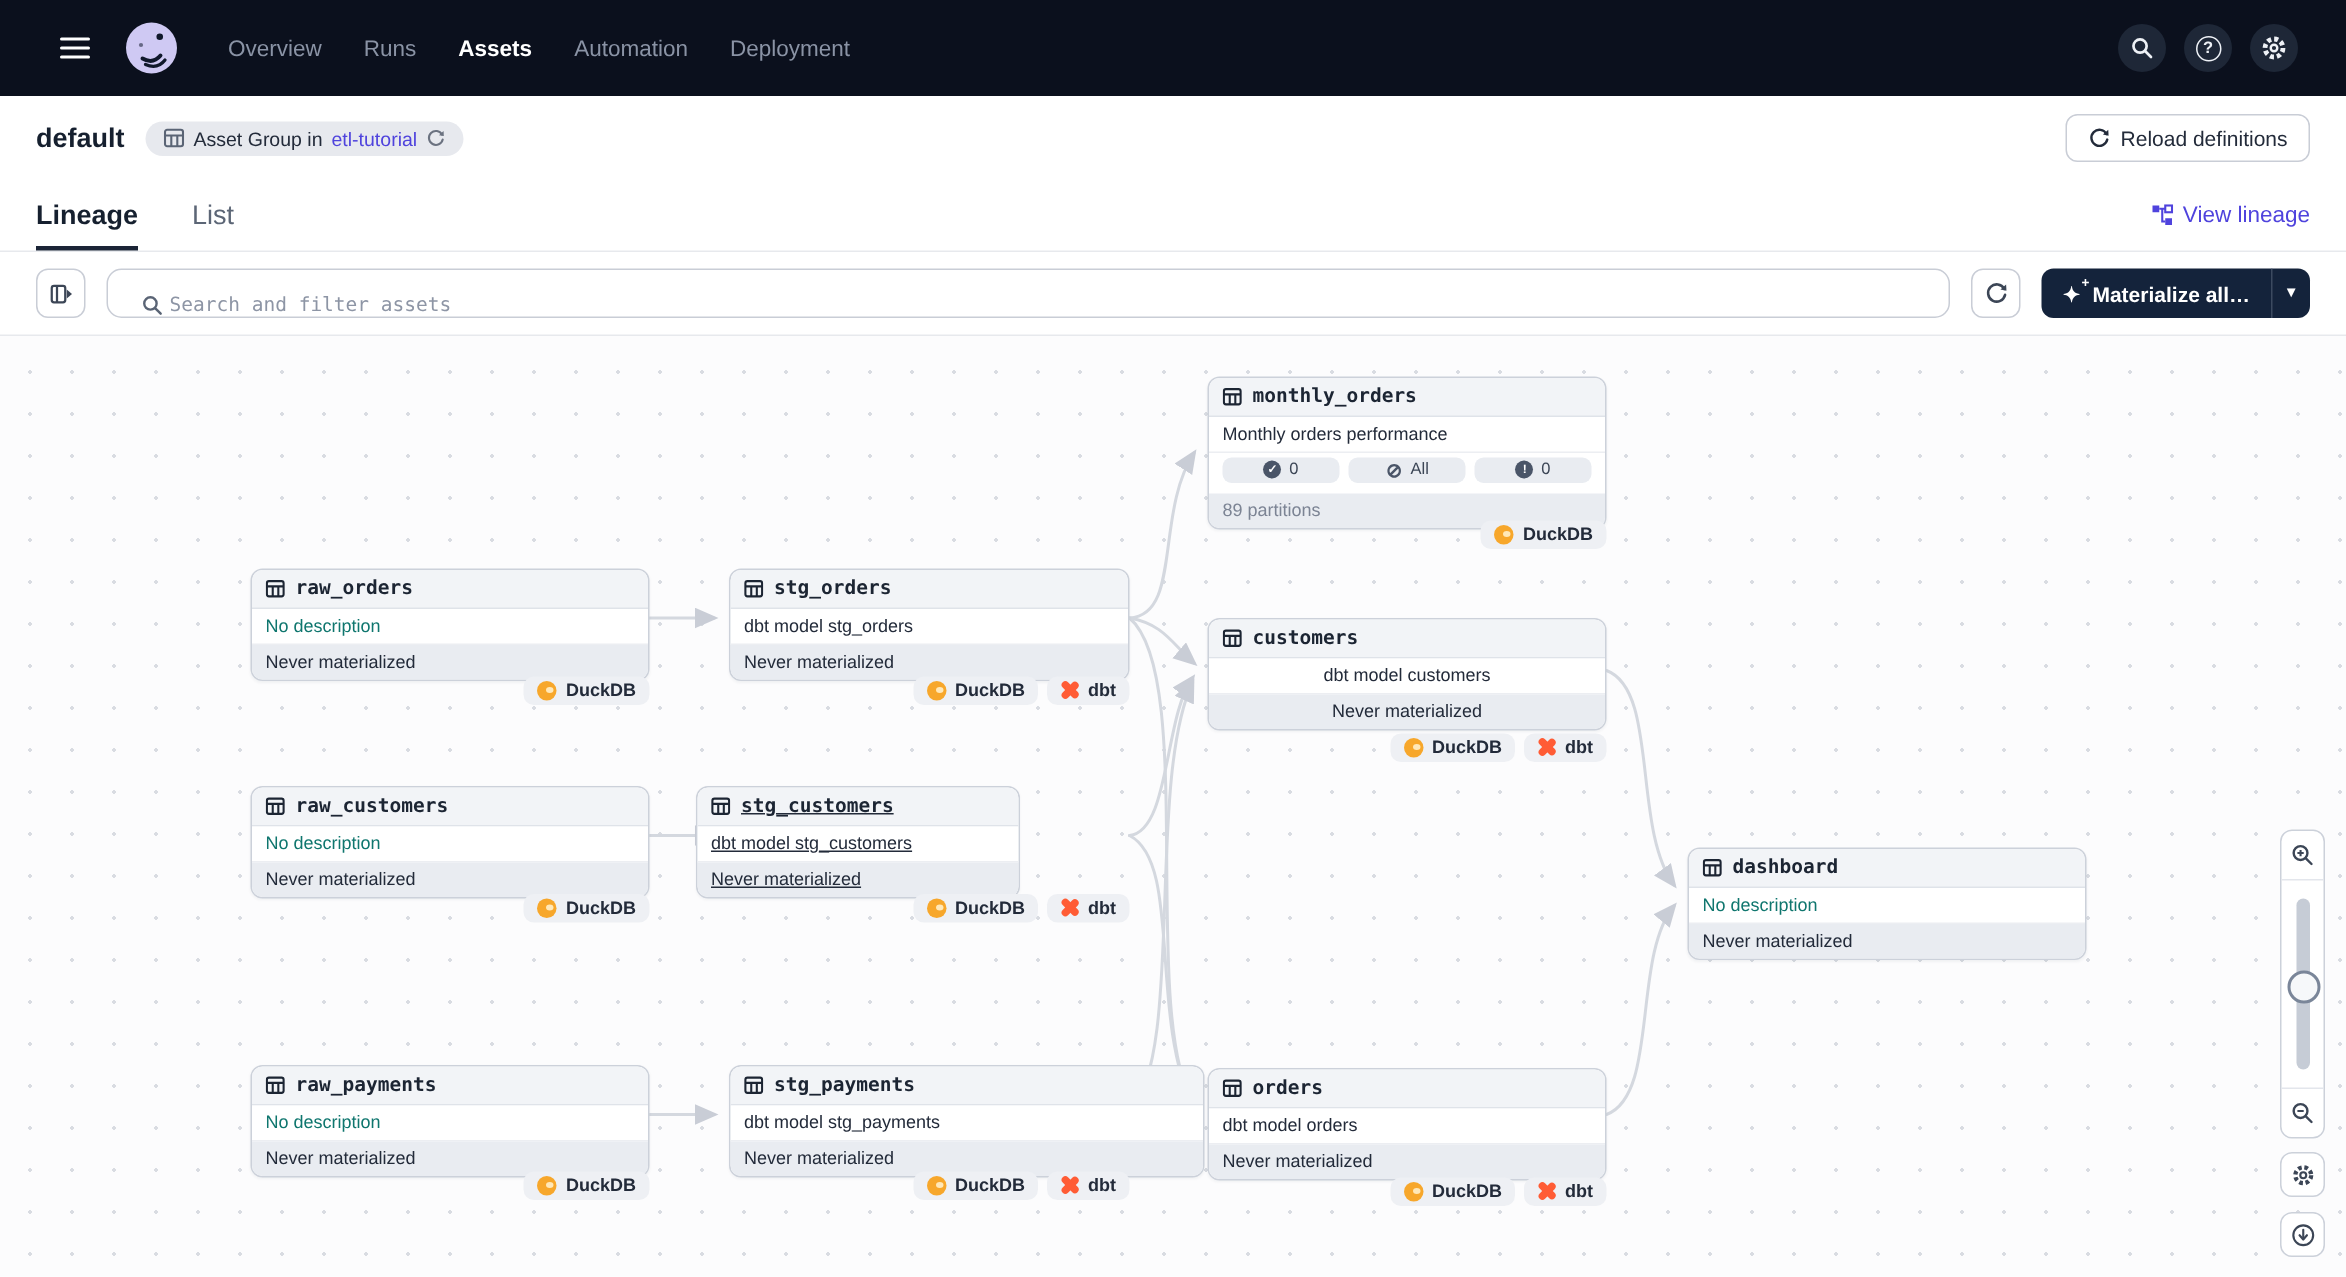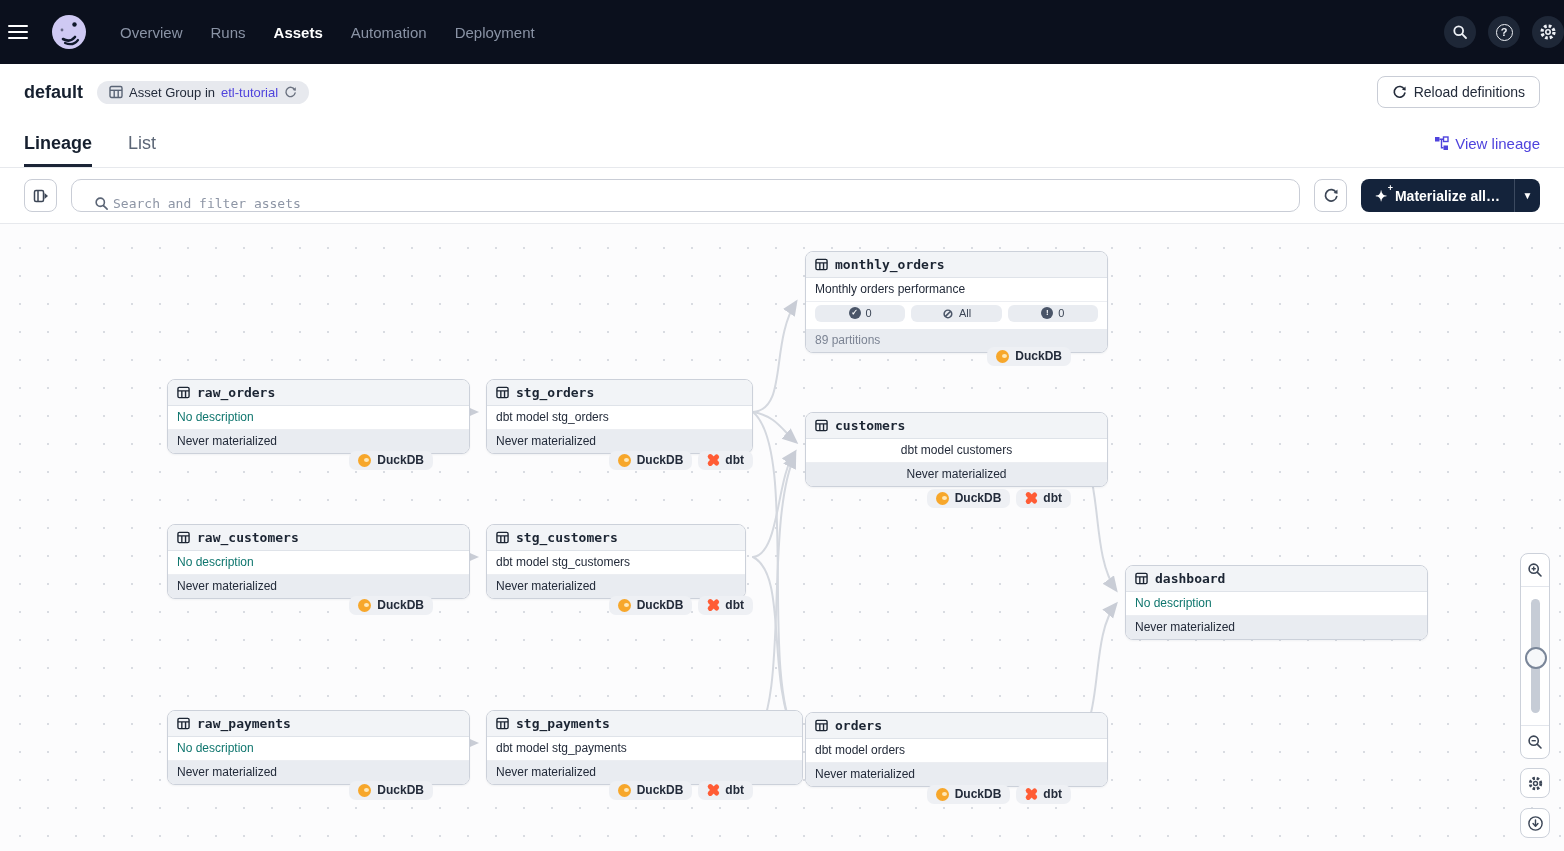--- a/index.html
+++ b/index.html
@@ -1,20 +1,20 @@
 <!DOCTYPE html>
 <html><head>
 <meta charset="utf-8">
 <style>
   * { margin:0; padding:0; box-sizing:border-box; }
   html,body { width:1564px; height:851px; overflow:hidden; }
   body { font-family:"Liberation Sans", sans-serif; background:#fff; position:relative; color:#232b3a; }
 
   
-  .topnav { height:64px; background:#0b101d; display:flex; align-items:center; padding:0 0; gap:8px; }
+  .topnav { height:64px; background:#0b101d; display:flex; align-items:center; padding:0 32px; gap:8px; }
   .hamburger { width:36px; height:36px; display:flex; flex-direction:column; justify-content:center; gap:4px; cursor:pointer; padding:0 8px; }
   .hamburger span { display:block; height:2px; background:#fff; border-radius:2px; }
   .logo { width:38px; height:38px; margin:0 12px 0 6px; }
   .navitems { display:flex; gap:28px; margin-left:12px; }
   .navitem { font-size:15px; color:#8a93a5; cursor:pointer; }
   .navitem.active { color:#fff; font-weight:bold; }
   .nav-right { margin-left:auto; display:flex; gap:12px; align-items:center; }
   .nav-iconbtn { width:32px; height:32px; border-radius:50%; background:#1e2737; display:flex; align-items:center; justify-content:center; cursor:pointer; color:#eef1f6; }
   .help-circle { width:17px; height:17px; border:1.6px solid #eef1f6; border-radius:50%; display:flex; align-items:center; justify-content:center; font-size:11px; font-weight:bold; }
 
@@ -43,21 +43,21 @@
   .mat-caret { display:flex; align-items:center; justify-content:center; width:26px; border-left:1px solid #3c4a60; color:#fff; font-size:10px; }
   .sparkle { position:relative; font-size:14px; line-height:1; }
   .sparkle::after { content:"+"; position:absolute; top:-5px; right:-6px; font-size:9px; font-weight:bold; }
 
   
   .canvas { position:absolute; left:0; top:224px; width:1564px; height:627px; background:#fcfcfd;
     background-image: radial-gradient(#d9dce2 1.2px, transparent 1.4px); background-size:28px 28px; background-position:6px 10px; }
   svg.edges { position:absolute; left:0; top:0; }
 
   
-  .node { position:absolute; width:303px; background:#fff; border:1px solid #ccd1da; border-radius:8px; overflow:hidden; box-shadow:0 1px 2px rgba(20,30,50,.05); cursor:pointer; }
+  .node { position:absolute; width:266px; background:#fff; border:1px solid #ccd1da; border-radius:8px; overflow:hidden; box-shadow:0 1px 2px rgba(20,30,50,.05); cursor:pointer; }
   .node-header { display:flex; align-items:center; gap:7px; padding:5px 9px; background:#f2f4f7; border-bottom:1px solid #dfe3e9; }
   .node-name { font-family:"DejaVu Sans Mono", monospace; font-weight:bold; font-size:13px; color:#1c2533; }
   .node-desc { padding:4px 9px 5px; font-size:12px; color:#232b3a; border-bottom:1px solid #eceef2; background:#fff; }
   .node-desc.muted { color:#0f766e; }
   .node-footer { padding:4px 9px 5px; font-size:12px; color:#232b3a; background:#e9ecf1; }
   .node-footer.muted { color:#7c8494; }
   .pill-row { display:flex; gap:6px; padding:3px 9px 7px; background:#fff; }
   .pill { flex:1; display:flex; align-items:center; justify-content:center; gap:5px; background:#e9ecf1; border-radius:6px; font-size:11px; color:#3c4656; padding:2px 0 3px; }
   .picon { width:12px; height:12px; border-radius:50%; background:#4a5568; color:#fff; font-size:8px; font-weight:bold; display:flex; align-items:center; justify-content:center; line-height:1; }
   .picon.outline { background:transparent; color:#4a5568; font-size:13px; }
@@ -330,21 +330,21 @@
   <div class="node-desc muted">No description</div>
   <div class="node-footer">Never materialized</div>
 </div>
 <div class="badge-row" style="left:167px; top:596px; width:266px;">
   <span class="badge">
       <span class="duck-ic"></span>
       <span>DuckDB</span>
     </span>
 </div>
 
-<div class="node" style="left:486px; top:524px; width:260px;">
+<div class="node" style="left:464px; top:524px; width:216px;text-decoration:underline;">
   <div class="node-header">
     <svg width="13" height="13" viewBox="0 0 14 14">
         <rect x="1" y="1.5" width="12" height="11" rx="1.5" fill="none" stroke="#1c2533" stroke-width="1.5"></rect>
         <line x1="1" y1="5.3" x2="13" y2="5.3" stroke="#1c2533" stroke-width="1.5"></line>
         <line x1="5.2" y1="5.3" x2="5.2" y2="12.5" stroke="#1c2533" stroke-width="1.5"></line>
         <line x1="9.2" y1="5.3" x2="9.2" y2="12.5" stroke="#1c2533" stroke-width="1.5"></line>
       </svg>
     <span class="node-name">stg_customers</span>
   </div>
   <div class="node-desc">dbt model stg_customers</div>

